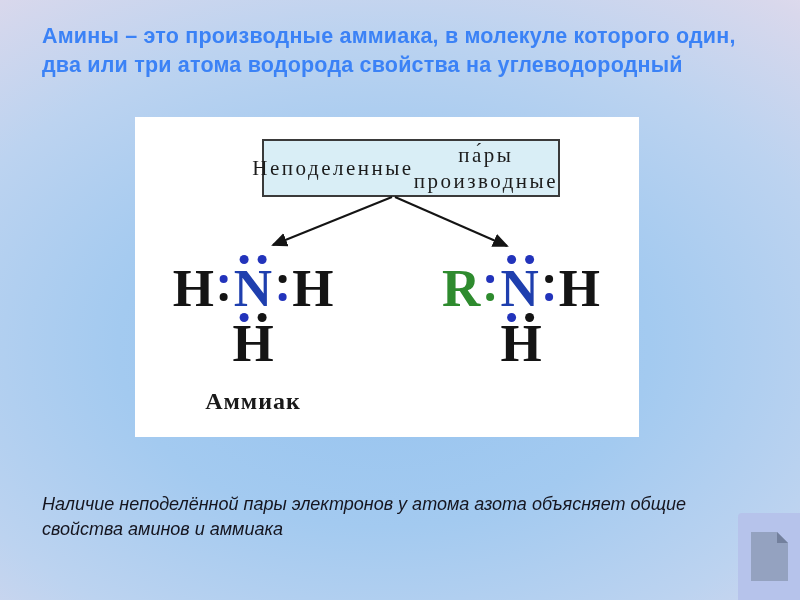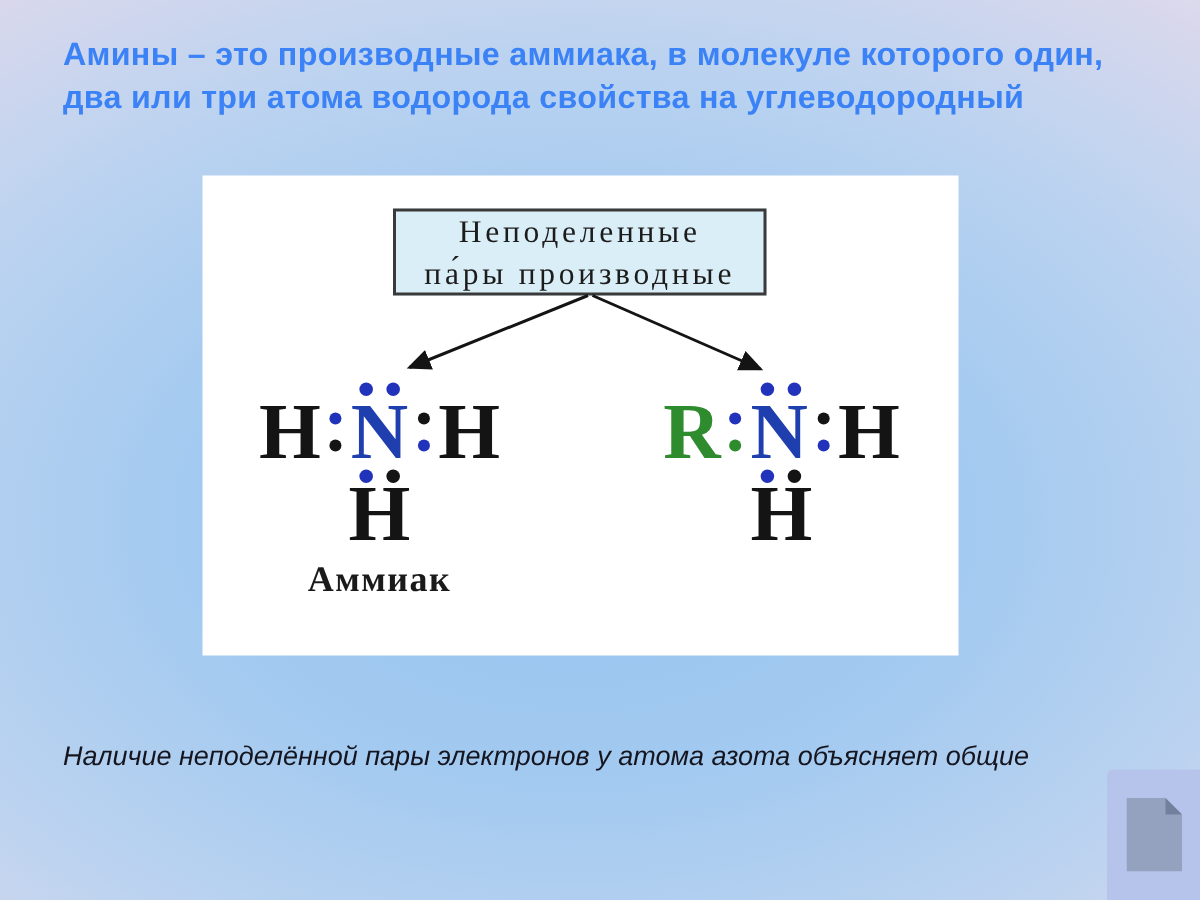--- a/index.html
+++ b/index.html
@@ -18,23 +18,23 @@
     color: #3b82f6; letter-spacing: 0.2px;
   }
 
   
   .panel {
     position: absolute; left: 135px; top: 117px; width: 504px; height: 320px;
     background: #ffffff;
   }
 
   .label-box {
-    position: absolute; left: 127px; top: 22px; width: 249px; height: 58px;
+    position: absolute; left: 127px; top: 22px; width: 298px; height: 58px;
     background: #d9eef6; border: 2px solid #3a3a3a;
-    display: flex; flex-direction: column; align-items: center; justify-content: space-between;
+    display: flex; flex-direction: row; align-items: center; justify-content: flex-end;
     font-family: "Liberation Serif", "DejaVu Serif", serif;
     font-size: 21px; line-height: 26px; letter-spacing: 2.5px;
     color: #1c1c1c; text-align: center;
   }
 
   .arrows-svg { position: absolute; left: 0; top: 78px; width: 504px; height: 60px; }
 
   
   .molecule {
     position: absolute; top: 138px; transform: translateX(-50%);
@@ -65,21 +65,21 @@
   .atom-n { color: #1f3fae; }
   .atom-r { color: #2e8b2e; }
 
   .bottom-h {
     font-family: "Liberation Serif", "DejaVu Serif", serif;
     font-weight: bold; font-size: 53px; line-height: 42px; color: #141414;
     text-align: center;
   }
 
   .mol-label {
-    margin-top: 10px;
+    margin-top: 24px;
     font-family: "Liberation Serif", "DejaVu Serif", serif;
     font-weight: bold; font-size: 24px; color: #1a1a1a;
     letter-spacing: 1px; white-space: pre;
   }
 
   
   .footer-text {
     position: absolute; left: 42px; top: 492px; width: 700px;
     font-size: 18px; line-height: 25px; color: #15151f; font-style: italic;
   }
@@ -165,20 +165,21 @@
       <i class="dot blue"></i>
       <i class="dot black"></i>
     </div>
     <div class="bottom-h">H</div>
   </div>
 
 </div>
 
 <div class="footer-text">
   <div>Наличие неподелённой пары электронов у атома азота объясняет общие</div>
+  <div>свойства аминов и аммиака</div>
 </div>
 
 <div class="nav-widget">
   <svg width="37" height="49" viewBox="0 0 37 49">
     <path d="M0 0 H26 L37 11 V49 H0 Z" fill="#94a2c0"></path>
     <path d="M26 0 L37 11 H26 Z" fill="#73809d"></path>
   </svg>
 </div>
 
 </body></html>

